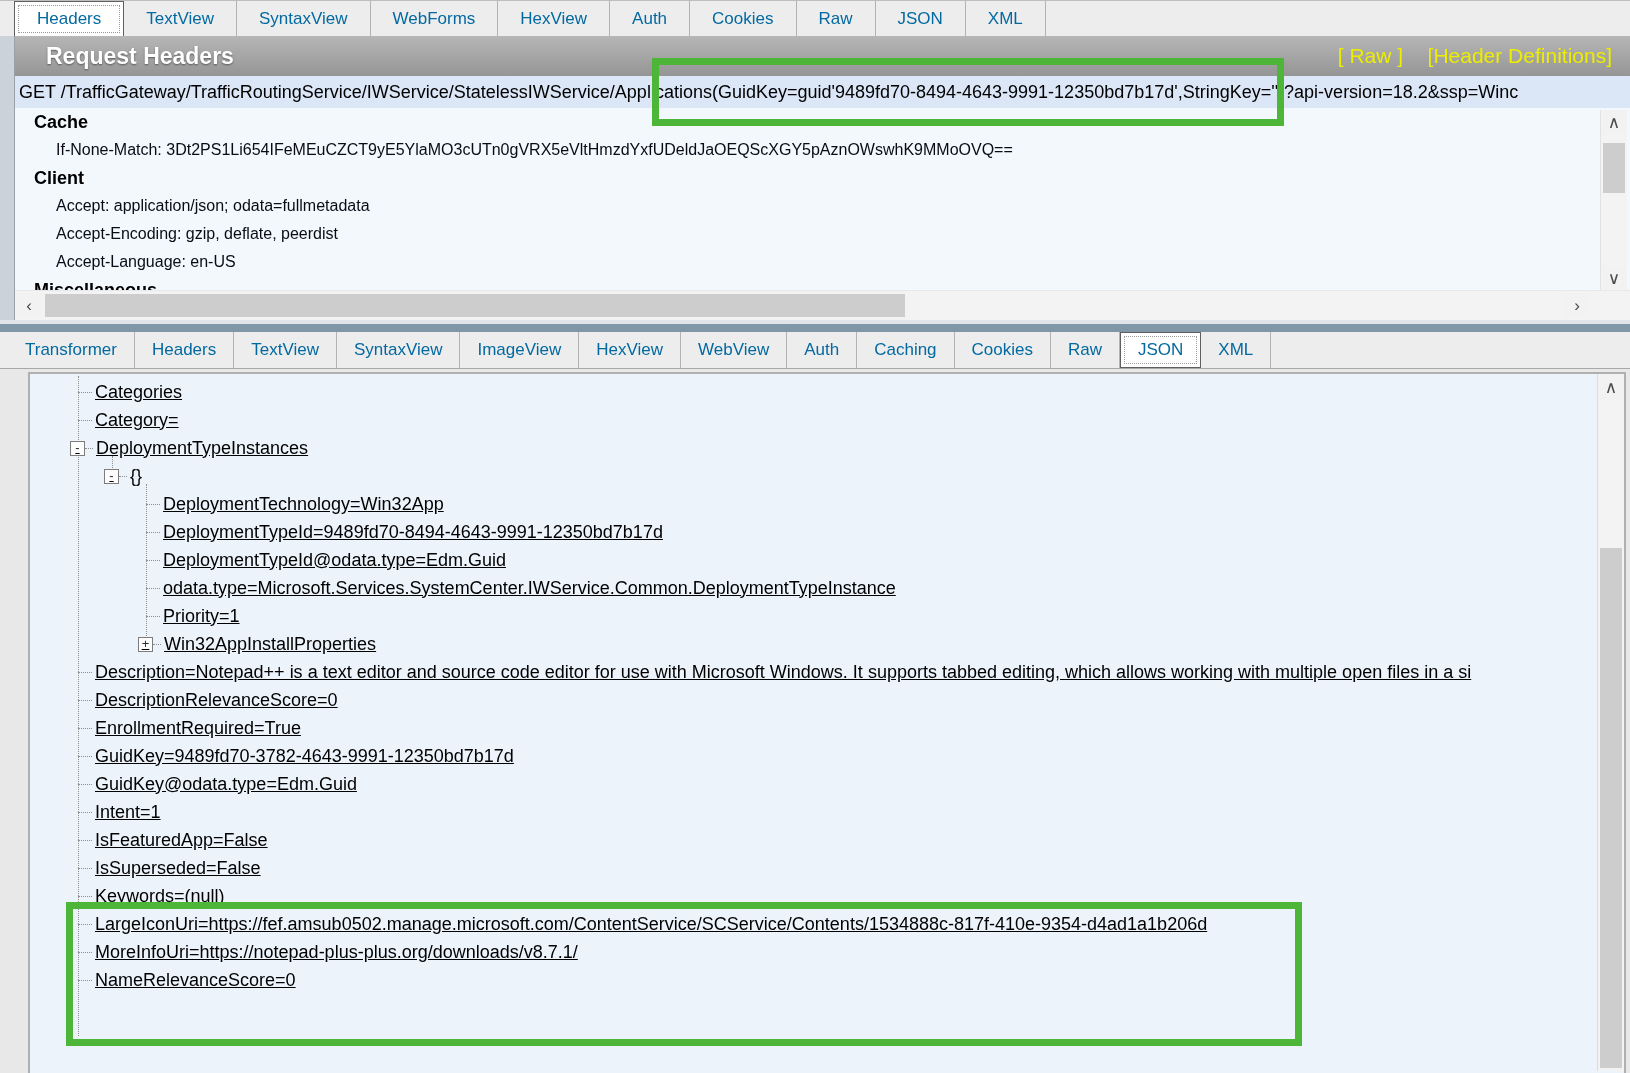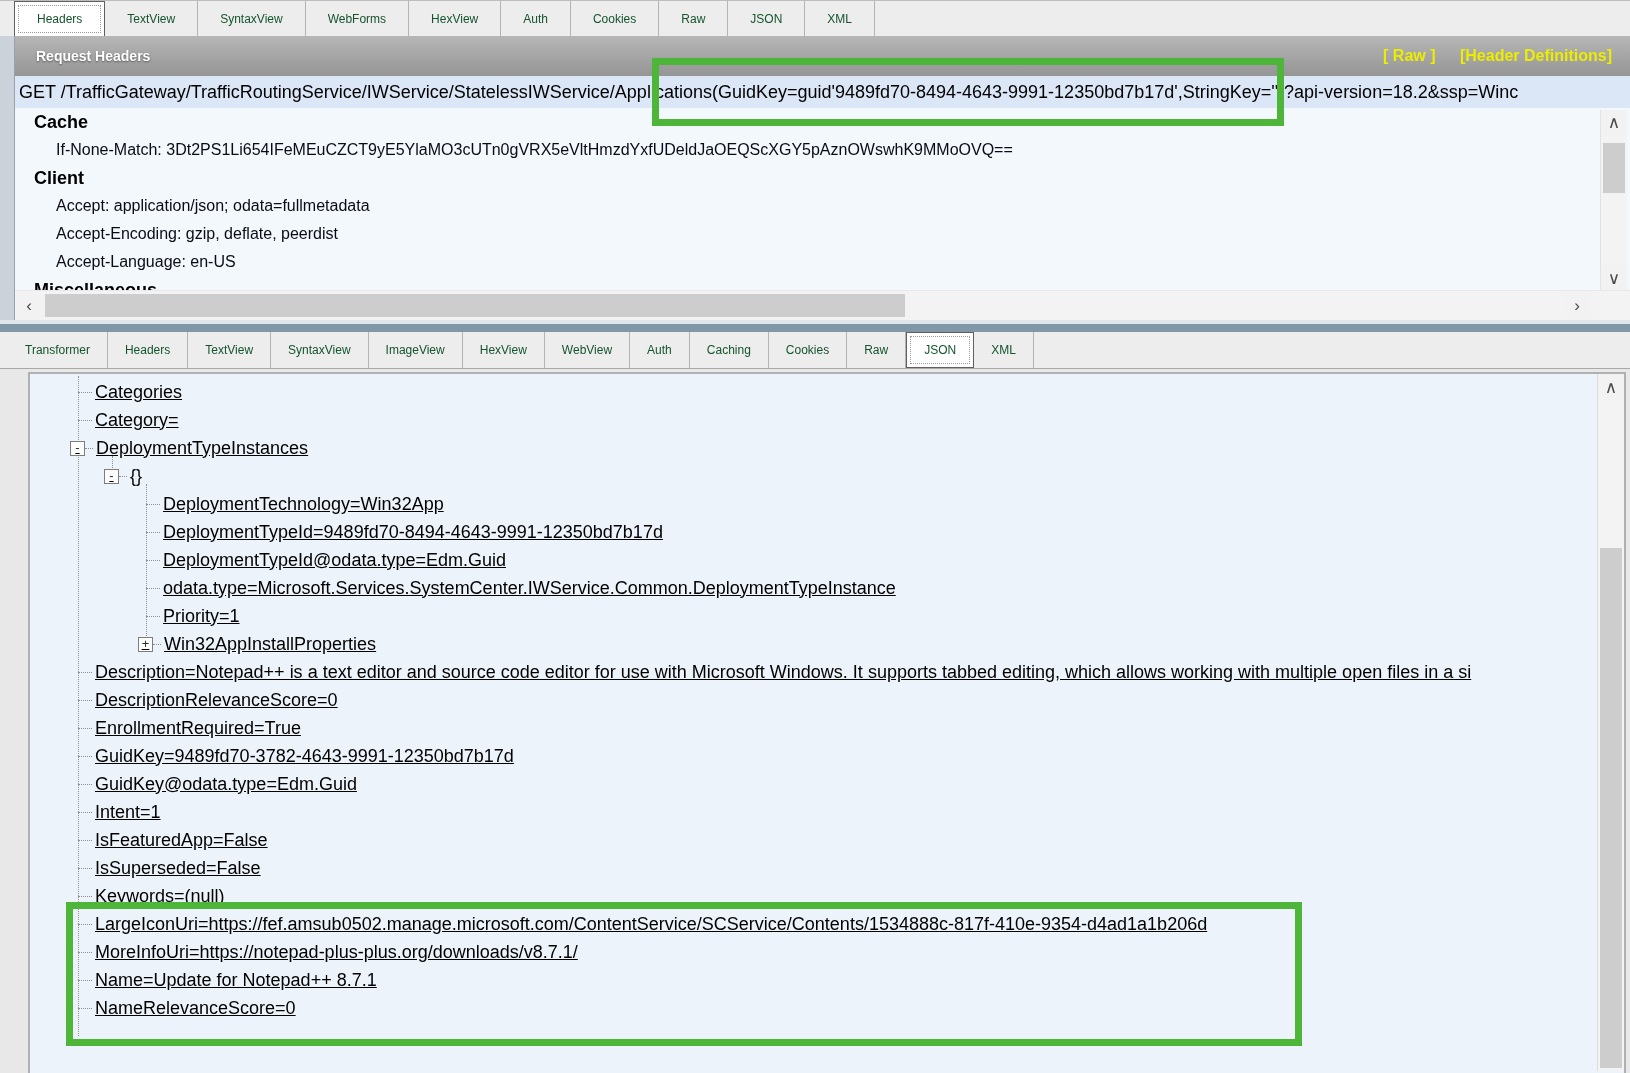--- a/index.html
+++ b/index.html
@@ -2,35 +2,35 @@
 <html><head>
 <meta charset="utf-8">
 <style>
   html,body{margin:0;padding:0;background:#e4e4e4;font-family:"Liberation Sans",sans-serif;}
   .screen{position:relative;width:1630px;height:1073px;overflow:hidden;background:#e8e8e8;}
 
   
   .tabstrip{position:absolute;left:0;display:flex;align-items:stretch;background:#ededed;overflow:hidden;}
   #top-tabs{top:0;width:1630px;height:36px;padding-left:14px;border-top:1px solid #bdbdbd;}
   #bottom-tabs{top:332px;width:1630px;height:36px;padding-left:8px;border-bottom:1px solid #a8a8a8;}
-  .tab{display:flex;align-items:center;padding:0 22px;font-size:12px;color:#14532d;
+  .tab{display:flex;align-items:center;padding:0 22px;font-size:17px;color:#0369a1;
        border-right:1px solid #b3b3b3;background:transparent;cursor:default;white-space:nowrap;}
   #bottom-tabs .tab{padding:9px 17px;}
   .tab.selected{background:#ffffff;border:1px solid #5f5f5f;outline:1px dotted #9a9a9a;outline-offset:-5px;}
 
   
   .gutter{position:absolute;left:0;top:36px;width:14px;height:284px;background:#ccd2da;border-right:1px solid #9aa1aa;}
   .title-bar{position:absolute;left:14px;top:36px;width:1616px;height:40px;
              background:linear-gradient(180deg,#b6b6b6,#959595);
              display:flex;align-items:center;justify-content:space-between;
              border-bottom:1px solid #7e7e7e;}
-  .title-bar .title{color:#ffffff;font-weight:bold;font-size:14px;padding-left:22px;
+  .title-bar .title{color:#ffffff;font-weight:bold;font-size:23px;padding-left:32px;
                     text-shadow:0 1px 2px rgba(0,0,0,.45);}
   .title-bar .links{padding-right:18px;}
-  .ylink{color:#eded00;font-weight:bold;font-size:16px;margin-left:20px;text-decoration:none;cursor:pointer;}
+  .ylink{color:#eded00;font-weight:normal;font-size:21px;margin-left:20px;text-decoration:none;cursor:pointer;}
 
   .url-row{position:absolute;left:14px;top:76px;width:1616px;height:32px;background:#dbe6f6;
            border-bottom:1px solid #b9c2cf;line-height:32px;font-size:18px;color:#000;
            white-space:nowrap;overflow:hidden;padding-left:5px;letter-spacing:0px;}
 
   .headers-area{position:absolute;left:14px;top:108px;width:1616px;height:182px;background:#f3f8fd;overflow:hidden;}
   .hsec-title{font-weight:bold;font-size:18px;line-height:28px;padding-left:20px;color:#000;white-space:nowrap;}
   .hsec-item{font-size:16px;line-height:28px;padding-left:42px;color:#0b0b16;white-space:nowrap;}
 
   
@@ -242,24 +242,20 @@
         <div class="trow l1">
           <span class="dash"></span>
           <span class="tlabel">LargeIconUri=https://fef.amsub0502.manage.microsoft.com/ContentService/SCService/Contents/1534888c-817f-410e-9354-d4ad1a1b206d</span>
         </div>
         <div class="trow l1">
           <span class="dash"></span>
           <span class="tlabel">MoreInfoUri=https://notepad-plus-plus.org/downloads/v8.7.1/</span>
         </div>
         <div class="trow l1">
           <span class="dash"></span>
-          <span class="tlabel">Name=Update for Notepad++ 8.7.1</span>
-        </div>
-        <div class="trow l1">
-          <span class="dash"></span>
           <span class="tlabel">NameRelevanceScore=0</span>
         </div>
       </div>
     <div class="vscroll" id="tree-vscroll">
       <div class="sb-btn up">∧</div>
       <div class="sb-thumb"></div>
     </div>
   </div>
 
   <div class="anno" id="anno-url" style="border-color: rgb(77, 182, 57);"></div>

